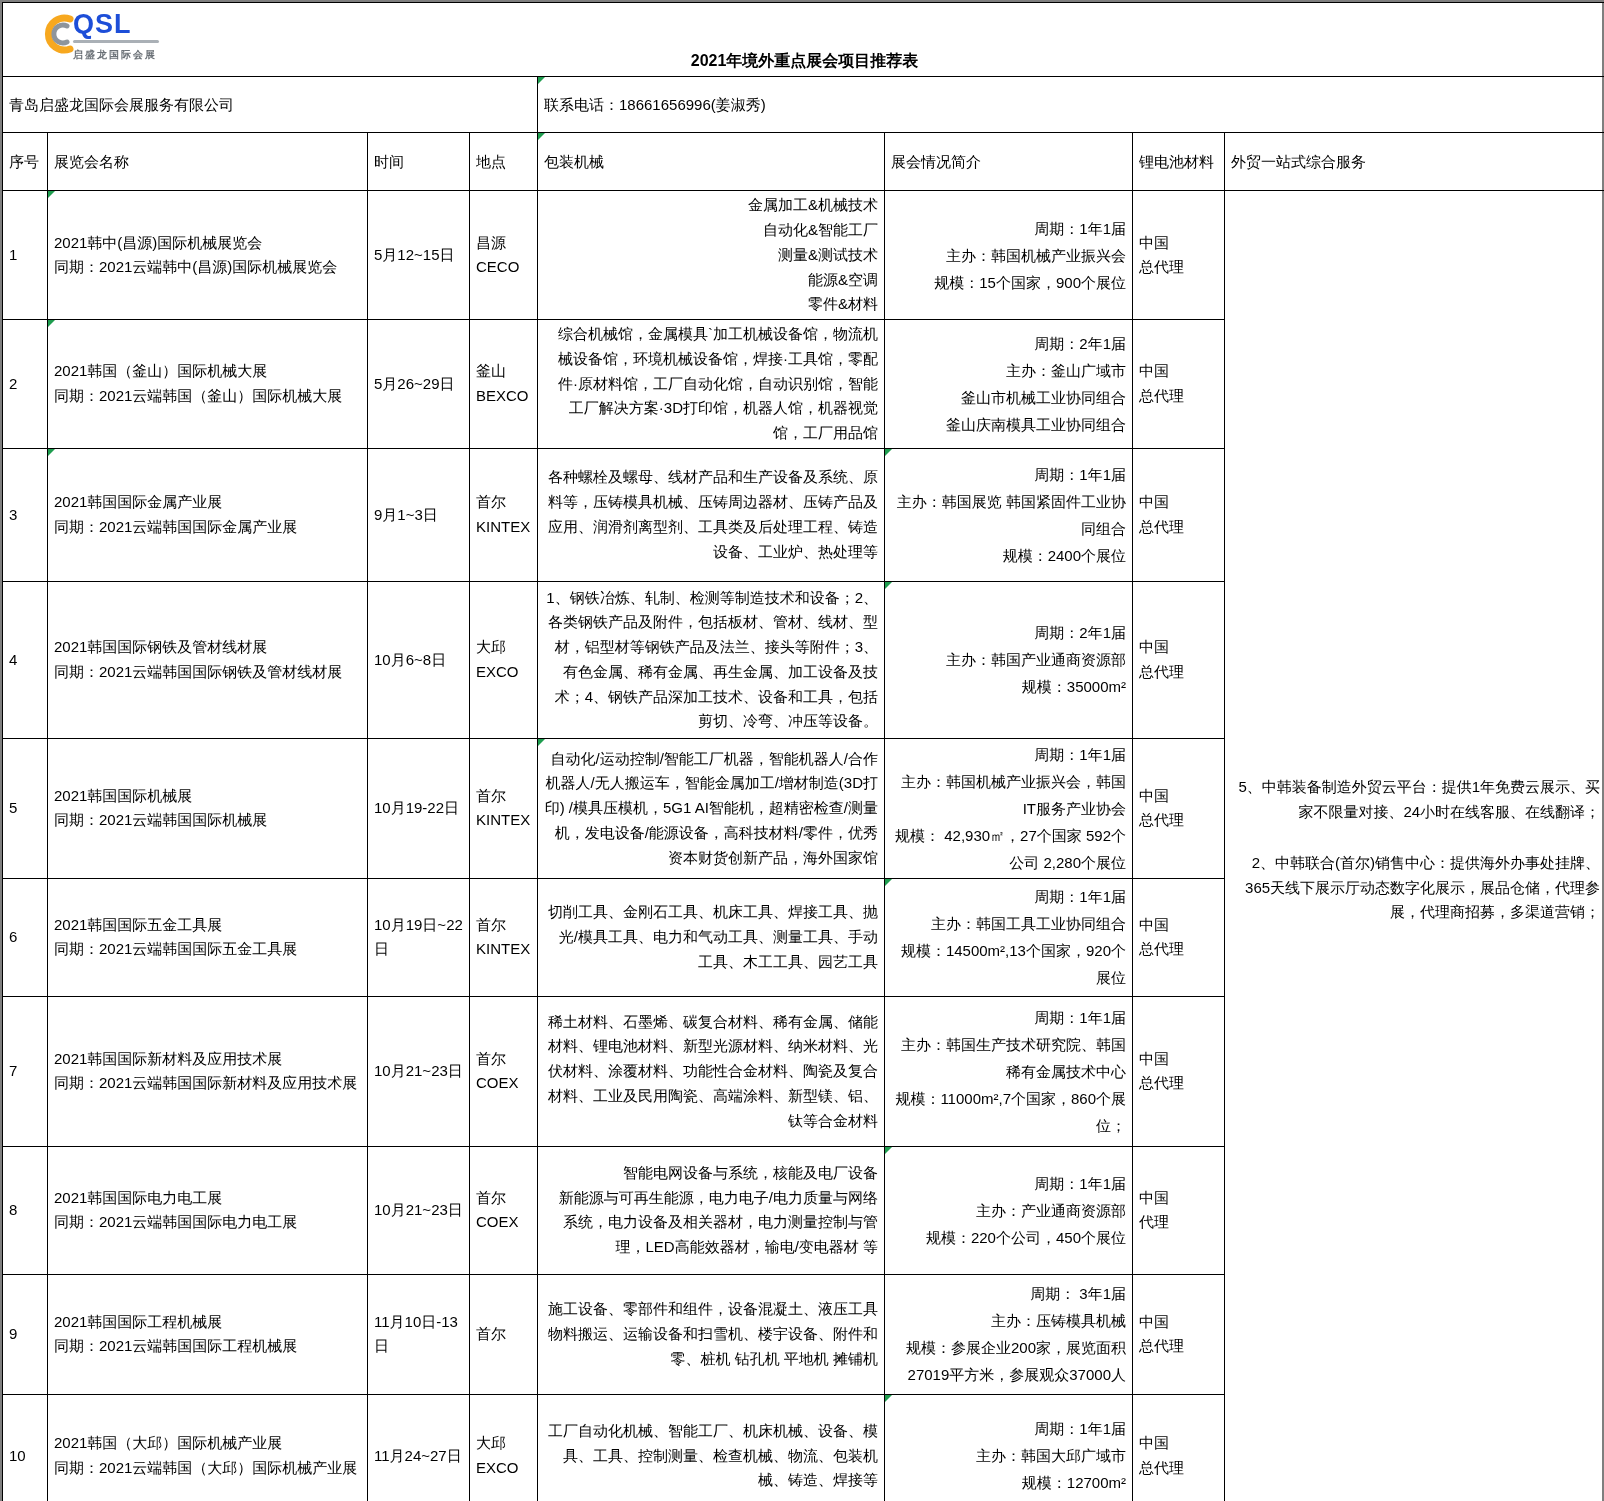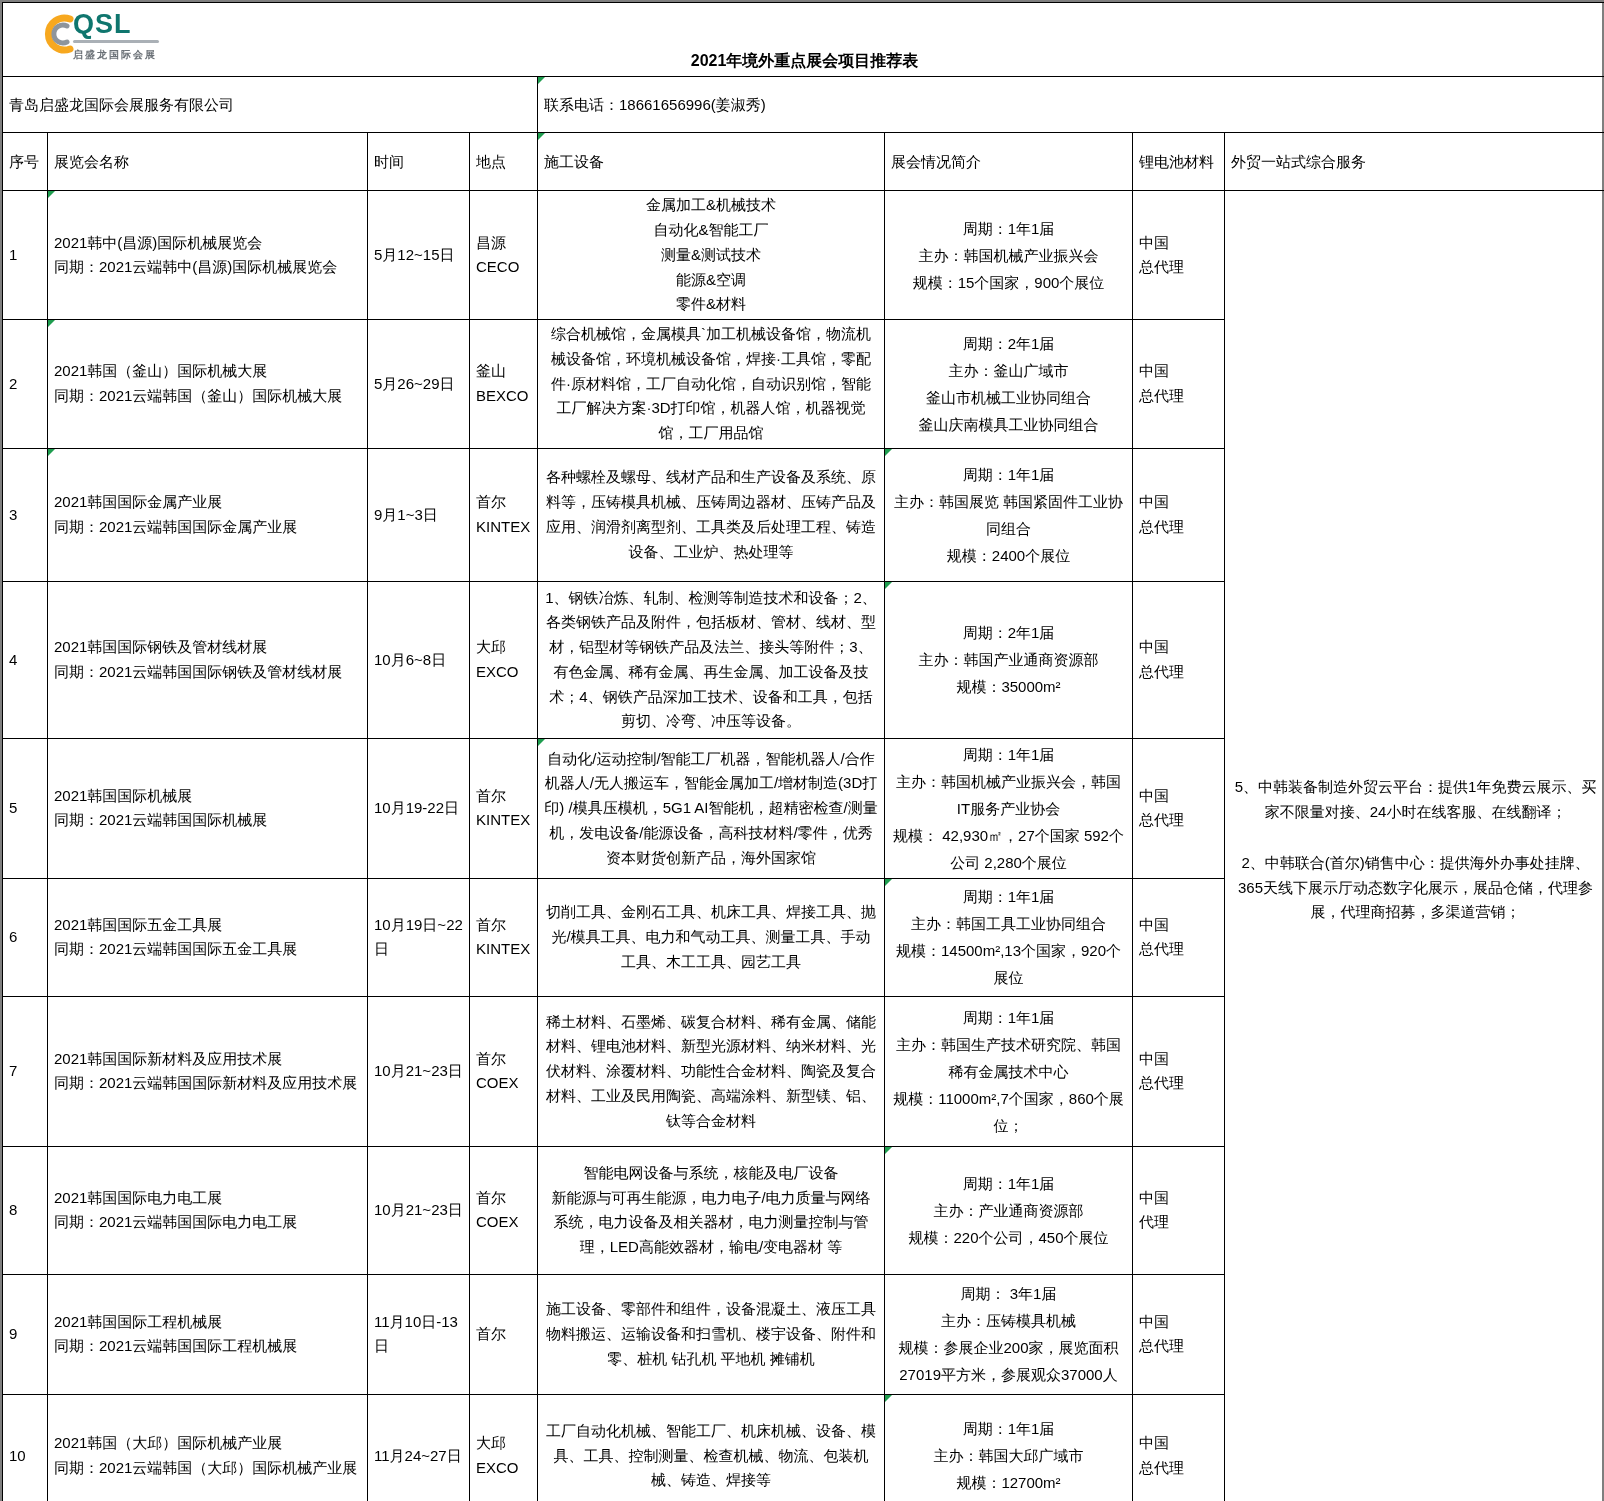--- a/index.html
+++ b/index.html
@@ -1,27 +1,27 @@
 <!DOCTYPE html>
 <html><head>
 <meta charset="utf-8">
 <style>
   html,body{margin:0;padding:0;background:#fff;}
   body{font-family:"Liberation Sans","DejaVu Sans",sans-serif;color:#000;}
   .page{width:1600px;border:2px solid #7f7f7f;background:#fff;}
   table{border-collapse:collapse;table-layout:fixed;width:100%;}
   td{border:1px solid #000;padding:2px 6px;vertical-align:middle;font-size:15px;line-height:1.65;overflow:hidden;}
   .c{text-align:left;}
-  .l{text-align:center;}
+  .l{text-align:right;}
   .pre{white-space:pre-line;}
   .toprow td{border-bottom:1px solid #000;position:relative;}
   .title{font-weight:bold;font-size:16px;text-align:center;margin-top:43px;}
   .logo{position:absolute;left:34px;top:8px;display:flex;align-items:flex-start;}
   .logo-arcs{margin-right:-8px;margin-top:1px;}
-  .logo-qsl{font-weight:bold;font-size:27px;letter-spacing:1px;color:#0f766e;line-height:1;}
+  .logo-qsl{font-weight:bold;font-size:27px;letter-spacing:1px;color:#1d4ed8;line-height:1;}
   .logo-sub{font-weight:bold;font-size:10px;color:#6b7177;letter-spacing:2px;margin-top:4px;}
   .logo-tiny{height:3px;width:86px;background:#aab0b6;margin-top:2px;border-radius:2px;}
   .gt{position:relative;}
   .gt::before{content:"";position:absolute;top:0;left:0;border-top:7px solid #1f9d4f;border-right:7px solid transparent;}
   .svc{white-space:normal;}
   .svc p{margin:0 0 26px 0;}
   .svc p:last-child{margin-bottom:8px;}
   .brief{line-height:1.8;}
 </style>
 </head>
@@ -61,21 +61,21 @@
   <tr style="height:56px">
     <td colspan="4" class="c">青岛启盛龙国际会展服务有限公司</td>
     <td colspan="4" class="c gt">联系电话：18661656996(姜淑秀)</td>
   </tr>
 
   <tr style="height:58px">
     <td class="c">序号</td>
     <td class="c">展览会名称</td>
     <td class="c">时间</td>
     <td class="c">地点</td>
-    <td class="c gt">施工设备</td>
+    <td class="c gt">包装机械</td>
     <td class="c">展会情况简介</td>
     <td class="c">锂电池材料</td>
     <td class="c">外贸一站式综合服务</td>
   </tr>
 
   <tr style="height:127px">
     <td class="c">1</td>
     <td class="c pre gt">2021韩中(昌源)国际机械展览会
 同期：2021云端韩中(昌源)国际机械展览会</td>
     <td class="c pre">5月12~15日</td>

